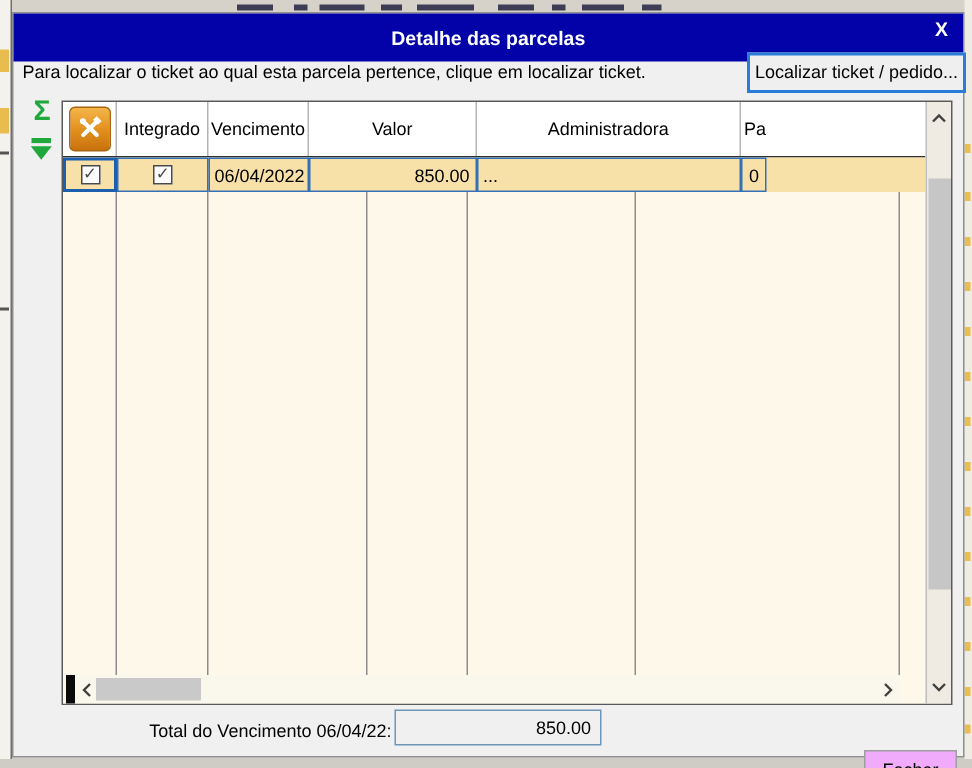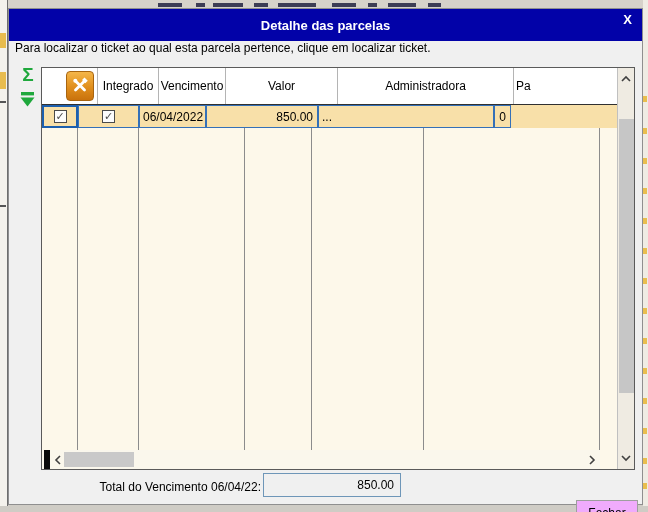--- a/index.html
+++ b/index.html
@@ -25,21 +25,21 @@
   .instruction { position:absolute; left:6px; top:32px; width:470px; font-size:12px; }
   .btn-locate { position:absolute; left:489px; top:26px; width:146px; height:27px; background:#EFEFEF;
                 border:2px solid #2B7CD9; font-size:12px; text-align:center; line-height:23px; }
 
   
   .sum-ic { position:absolute; left:9px; top:55px; color:#1FA83C; font-size:19px; font-weight:bold; width:20px; text-align:center; }
   .jump-ic { position:absolute; left:10px; top:82px; width:18px; height:18px; }
 
   
   #grid { position:absolute; left:32px; top:58px; width:594px; height:403px; border:1px solid #5A5A5A; background:#FDF8EA; }
-  .ghead { position:absolute; left:0; top:0; width:575px; height:37px; background:#FFFFFF; border-bottom:1px solid #303030; display:flex;padding-left:20px; }
+  .ghead { position:absolute; left:0; top:0; width:575px; height:37px; background:#FFFFFF; border-bottom:1px solid #303030; display:flex; }
   .hcell { height:100%; border-right:1px solid #B4B4B4; display:flex; align-items:center; justify-content:center;
            font-size:12px; overflow:hidden; white-space:nowrap; }
   .c0{width:36px;} .c1{width:61px;} .c2{width:106px;} .c3{width:67px;} .c4{width:112px;} .c5{width:176px;} .c6{width:17px; border-right:none; justify-content:flex-start; padding-left:2px;}
   .toolbtn { width:28px; height:30px; border:1px solid #A86510; border-radius:4px;
              background:linear-gradient(#F5B649,#E08E1C 55%,#C9720D); display:flex; align-items:center; justify-content:center; }
 
   .grow { position:absolute; left:0; top:37px; width:575px; height:23px; background:#F8E0A9; display:flex; }
   .dcell { height:100%; border:1px solid #3470B8; display:flex; align-items:center; font-size:12px;
            overflow:hidden; white-space:nowrap; }
   .dcell.focus { border:2px solid #1C5FAE; }
@@ -116,20 +116,21 @@
 
   <div id="dialog">
 
     <div class="titlebar">
       <span>Detalhe das parcelas</span>
       <span class="close">X</span>
     </div>
 
     <div class="instruction">Para localizar o ticket ao qual esta parcela pertence, clique em localizar ticket.</div>
 
+    <button class="btn-locate">Localizar ticket / pedido...</button>
 
     <div class="sum-ic">Σ</div>
     <div class="jump-ic">
       <svg width="18" height="18" viewBox="0 0 18 18">
         <rect x="2" y="1" width="13" height="3.4" fill="#1FA83C"></rect>
         <polygon points="1.5,6.5 15.5,6.5 8.5,15.5" fill="#1FA83C"></polygon>
       </svg>
     </div>
 
     <div id="grid">

